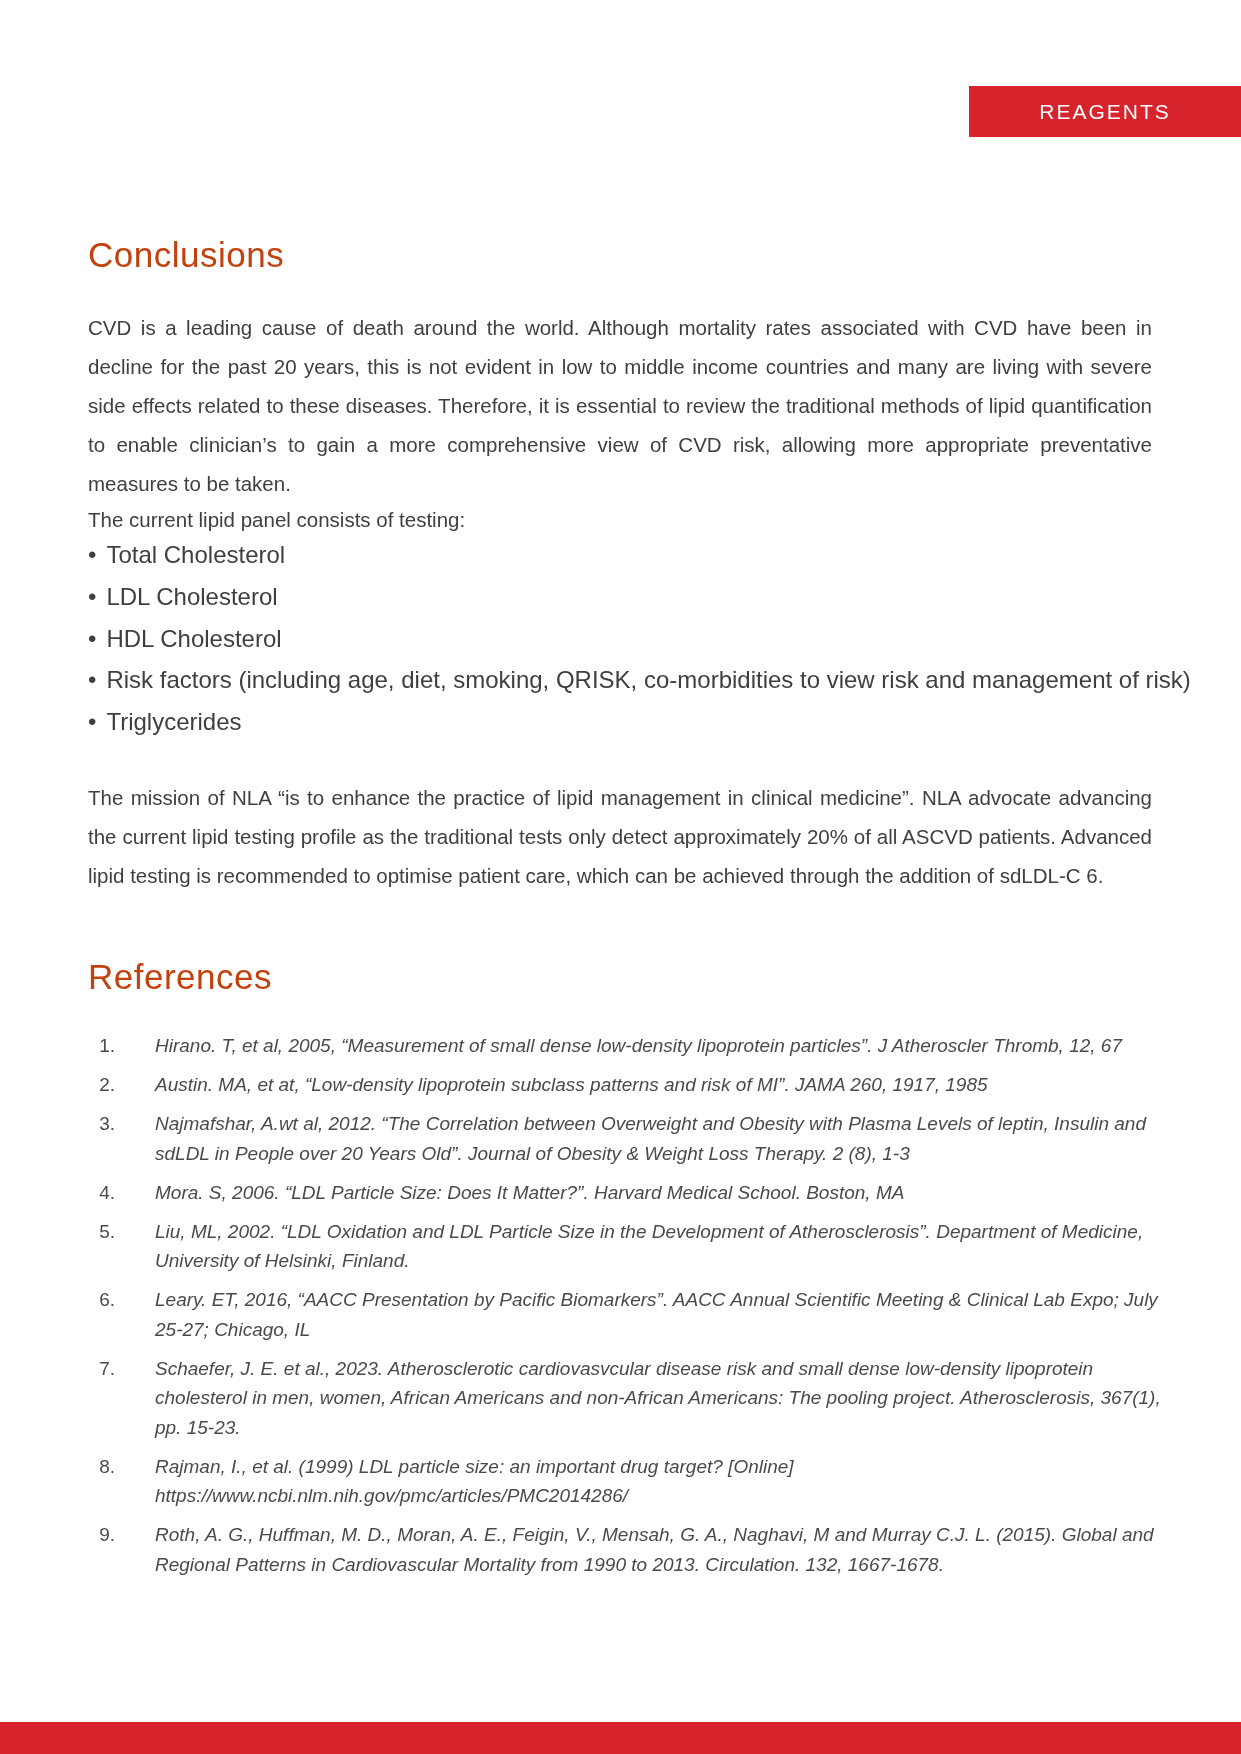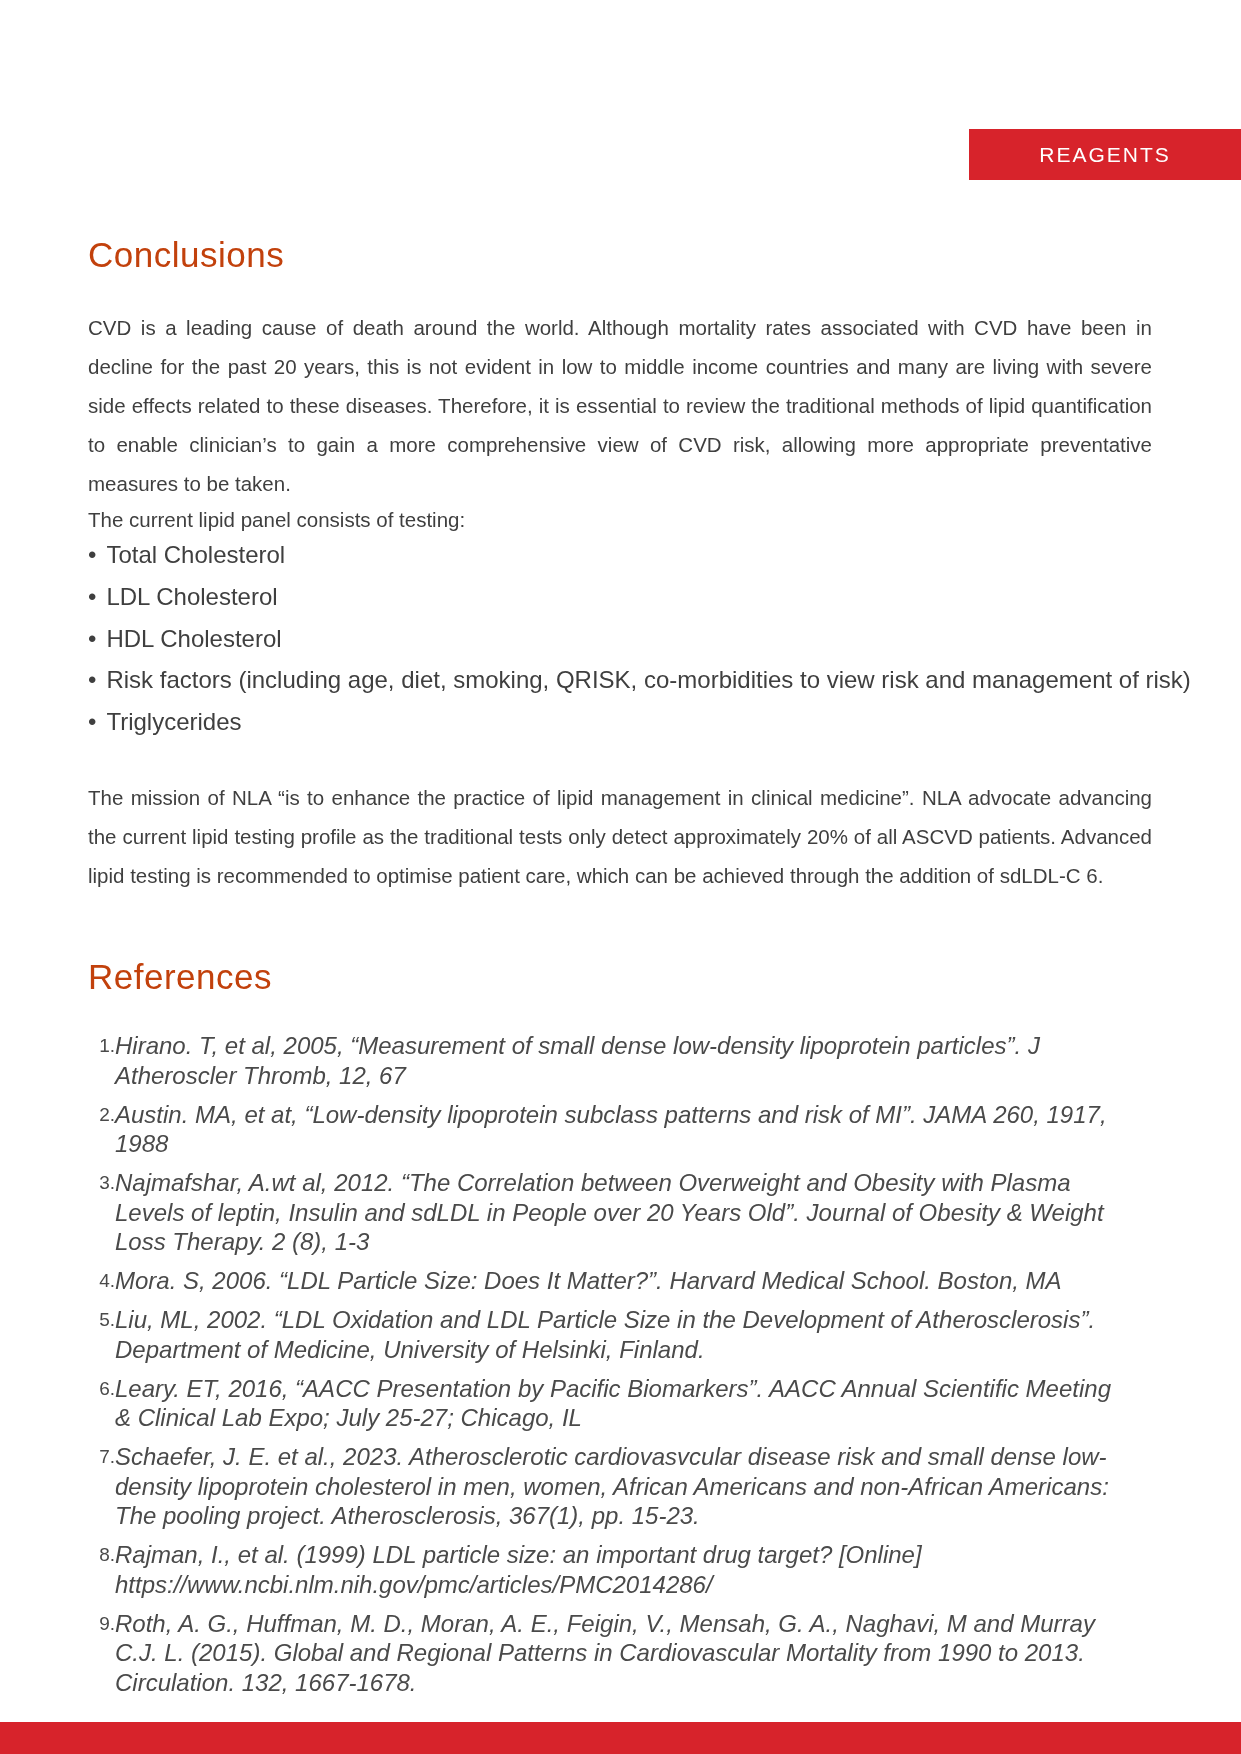--- a/index.html
+++ b/index.html
@@ -17,21 +17,21 @@
     background:#ffffff;
     overflow:hidden;
     margin:0 auto;
   }
   
   .badge{
     position:absolute;
     left:969px; top:86px;
     width:272px; height:51px;
     background:var(--accent);
-    display:flex; align-items:center; justify-content:center;margin-top:43px;
+    display:flex; align-items:center; justify-content:center;
   }
   .badge span{
     color:#ffffff;
     font-size:21px;
     letter-spacing:2px;
     font-weight:400;
   }
   
   .h{
     position:absolute;
@@ -89,22 +89,23 @@
     margin-bottom:9.5px;
   }
   .refnum{
     flex:0 0 27px;
     text-align:right;
     font-size:19px;
     line-height:29.5px;
     color:var(--reftext);
   }
   .reftext{
+    margin-left:40px;
     width:1012px;
-    font-size:24px;
+    font-size:19px;
     line-height:29.5px;
     font-style:italic;
     color:var(--reftext);
     overflow-wrap:break-word;
     word-break:break-word;
   }
   
   .footer-bar{
     position:absolute;
     left:0; top:1722px;
@@ -139,21 +140,21 @@
 
   <h1 class="h" id="references-heading">References</h1>
 
   <ol class="refs">
     <li class="ref">
       <span class="refnum">1.</span>
       <span class="reftext">Hirano. T, et al, 2005, “Measurement of small dense low-density lipoprotein particles”. J Atheroscler Thromb, 12, 67</span>
     </li>
     <li class="ref">
       <span class="refnum">2.</span>
-      <span class="reftext">Austin. MA, et at, “Low-density lipoprotein subclass patterns and risk of MI”. JAMA 260, 1917, 1988</span>
+      <span class="reftext">Austin. MA, et at, “Low-density lipoprotein subclass patterns and risk of MI”. JAMA 260, 1917, 1985</span>
     </li>
     <li class="ref">
       <span class="refnum">3.</span>
       <span class="reftext">Najmafshar, A.wt al, 2012. “The Correlation between Overweight and Obesity with Plasma Levels of leptin, Insulin and sdLDL in People over 20 Years Old”. Journal of Obesity &amp; Weight Loss Therapy. 2 (8), 1-3</span>
     </li>
     <li class="ref">
       <span class="refnum">4.</span>
       <span class="reftext">Mora. S, 2006. “LDL Particle Size: Does It Matter?”. Harvard Medical School. Boston, MA</span>
     </li>
     <li class="ref">

